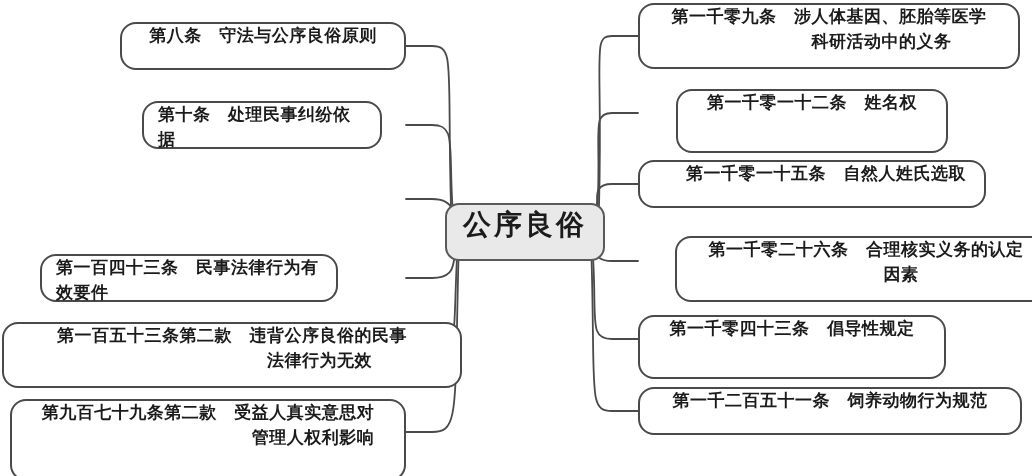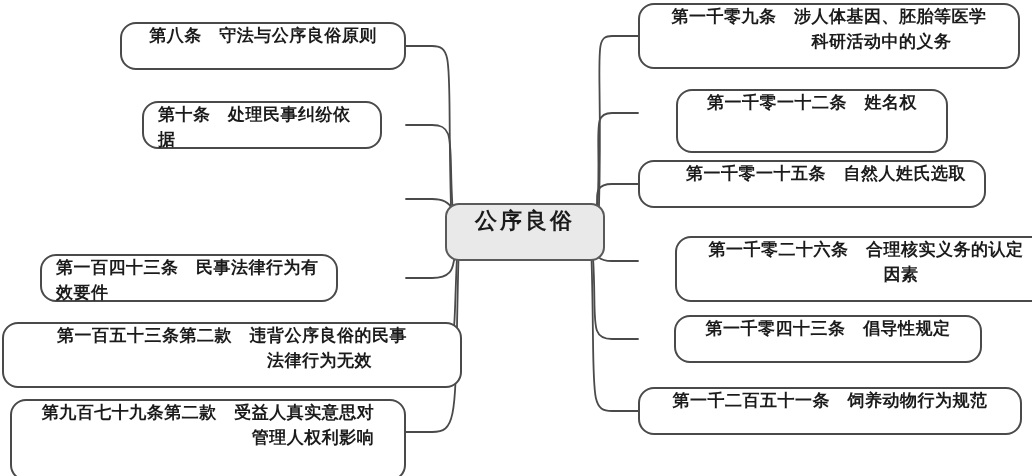--- a/index.html
+++ b/index.html
@@ -43,21 +43,21 @@
     text-align:left;
     padding:0 14px;
   }
   .node.center{
     background:#e9e9e9;
     border:2px solid #5a5a5a;
     border-radius:14px;
     z-index:3;
   }
   .node.center .txt{
-    font-size:22px;
+    font-size:28px;
     letter-spacing:3px;
     text-align:center;
   }
   .node.two-line .txt{ text-align:left; }
   .node.right-ind .txt{ text-indent:0; }
 </style>
 </head>
 <body>
 
 <div id="stage">
@@ -115,21 +115,21 @@
 
   <div class="node" style="left:638px;top:160px;width:348px;height:48px;padding-left:28px;">
     <span class="txt">第一千零一十五条　自然人姓氏选取</span>
   </div>
 
   <div class="node two-line right-ind" style="left:638px;top:236px;width:382px;height:66px;margin-left:37px;">
     <span class="txt">第一千零二十六条　合理核实义务的认定
 　　　　　　　　　　因素</span>
   </div>
 
-  <div class="node" style="left:638px;top:315px;width:308px;height:48px;margin-left:36px;">
+  <div class="node" style="left:638px;top:315px;width:308px;height:64px;">
     <span class="txt">第一千零四十三条　倡导性规定</span>
   </div>
 
   <div class="node" style="left:638px;top:387px;width:384px;height:48px;">
     <span class="txt">第一千二百五十一条　饲养动物行为规范</span>
   </div>
 
 </div>
 
 </body></html>

